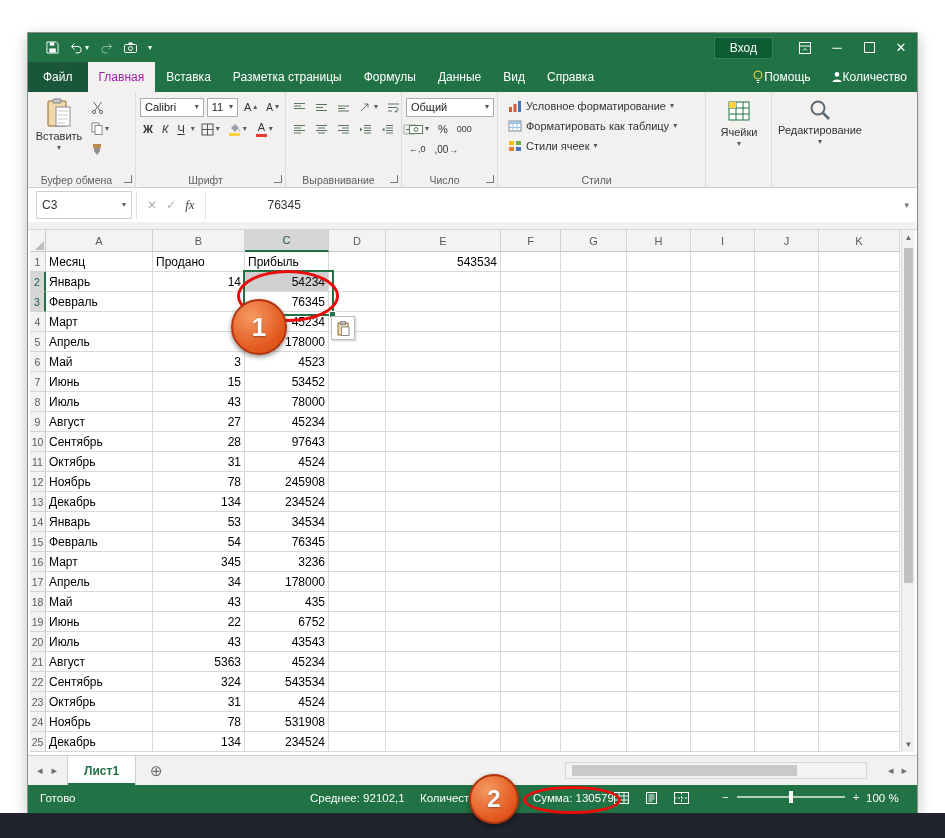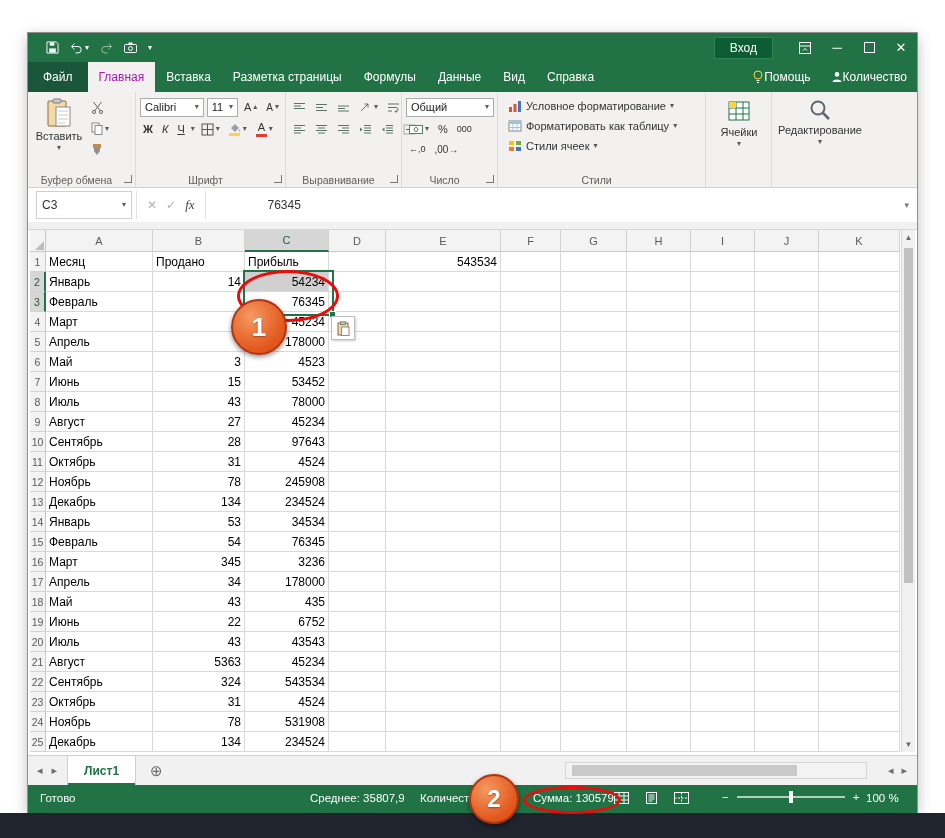--- a/index.html
+++ b/index.html
@@ -859,21 +859,21 @@
       <div class="thumb"></div>
     </div>
     <div class="hsarrows">
       <span>◂</span>
       <span>▸</span>
     </div>
   </div>
 
   <div id="statusbar">
     <span class="abs" style="left:12px">Готово</span>
-    <span class="abs" style="left:282px">Среднее: 35807,9</span>
+    <span class="abs" style="left:282px">Среднее: 92102,1</span>
     <span class="abs" style="left:392px">Количество: 2</span>
     <span class="abs" style="left:505px">Сумма: 130579</span>
     <div class="viewicons">
       <span>
           <svg width="15" height="12" viewBox="0 0 15 12">
             <rect x="0.5" y="0.5" width="14" height="11" fill="none" stroke="#fff"></rect>
             <path d="M0.5 4h14M0.5 8h14M5 0.5v11M10 0.5v11" stroke="#fff" opacity=".9"></path>
           </svg>
         </span>
       <span>

